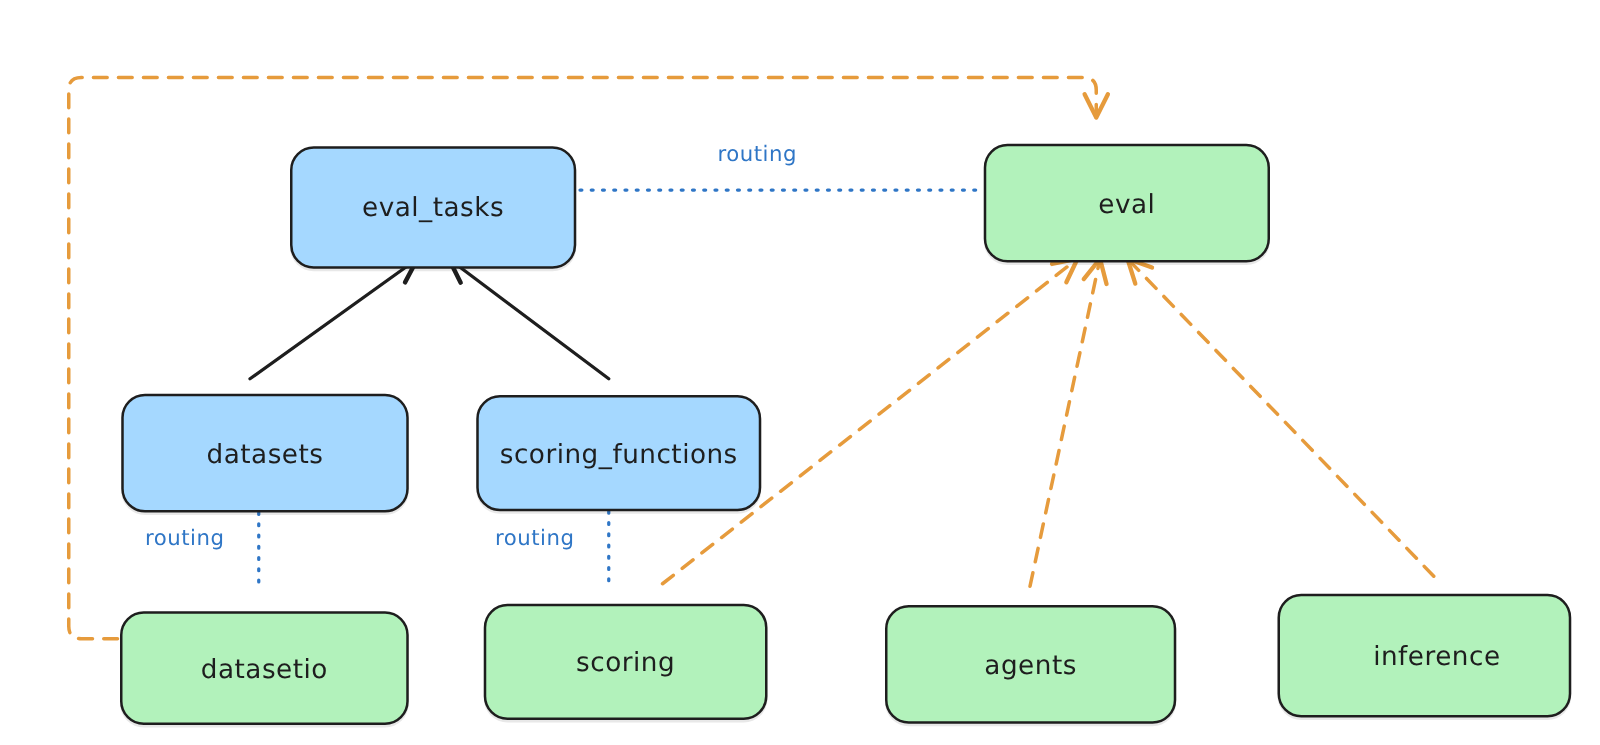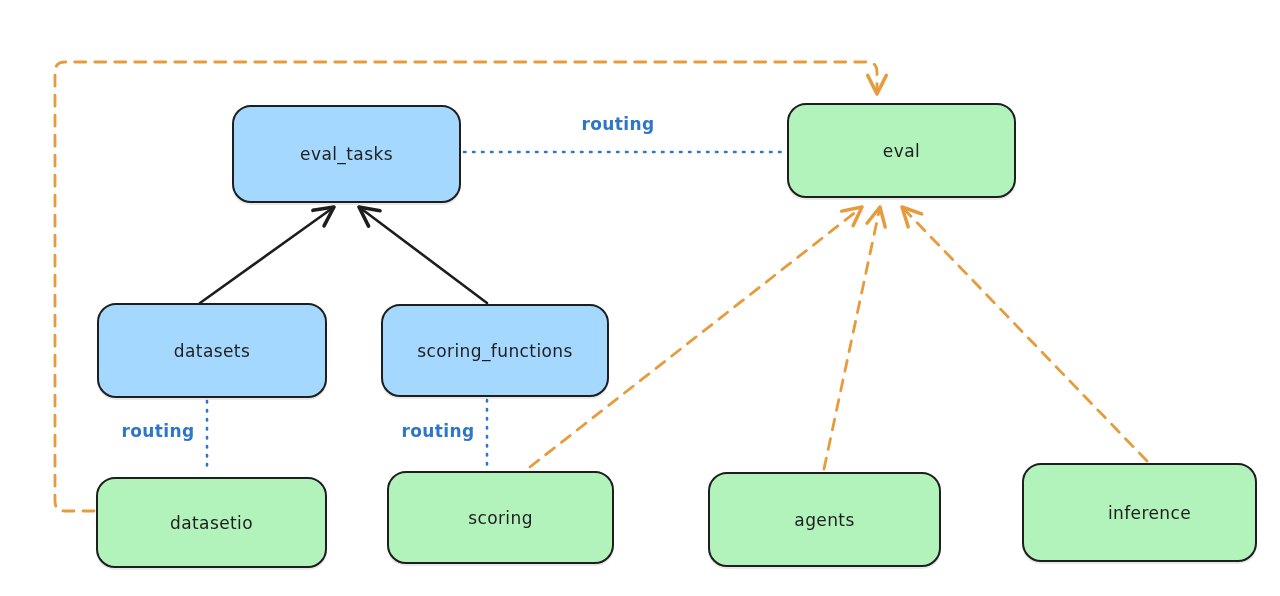--- a/index.html
+++ b/index.html
@@ -21,36 +21,36 @@
   svg .black-line{stroke:var(--arrow-black);stroke-width:2.6;fill:none;stroke-linecap:round;}
   svg .blue-dot{stroke:var(--routing-blue);stroke-width:2.6;fill:none;
     stroke-dasharray:1.5 7.5;stroke-linecap:round;}
   svg .orange-dash{stroke:var(--arrow-orange);stroke-width:2.8;fill:none;
     stroke-dasharray:11 9;stroke-linecap:round;}
   svg .mk-black{stroke:var(--arrow-black);stroke-width:2.6;fill:none;stroke-linecap:round;stroke-linejoin:round;}
   svg .mk-orange{stroke:var(--arrow-orange);stroke-width:2.6;fill:none;stroke-linecap:round;stroke-linejoin:round;}
 
   .node{position:absolute;display:flex;align-items:center;justify-content:center;
     border:2.5px solid var(--node-stroke);border-radius:19px;
-    font-size:17px;letter-spacing:.4px;color:var(--label-text);
-    box-shadow:0 2px 0 rgba(30,30,30,.10);}
+    font-size:21px;letter-spacing:.4px;color:var(--label-text);
+    box-shadow:0 2px 0 rgba(30,30,30,.10);margin-top:12px;}
   .fill-blue{background:var(--api-fill);}
   .fill-green{background:var(--provider-fill);}
 
   #node-eval_tasks{left:232px;top:105px;width:229px;height:98px;}
   #node-eval{left:787px;top:103px;width:229px;height:95px;border-radius:19px;}
   #node-datasets{left:97px;top:303px;width:230px;height:95px;}
   #node-scoring_functions{left:381px;top:304px;width:228px;height:93px;}
   #node-datasetio{left:96px;top:477px;width:231px;height:91px;}
   #node-scoring{left:387px;top:471px;width:227px;height:93px;}
   #node-agents{left:708px;top:472px;width:233px;height:95px;}
   #node-inference{left:1022px;top:463px;width:235px;height:99px;padding-left:20px;}
 
-  .routing-label{position:absolute;font-size:17px;font-weight:700;letter-spacing:.4px;
-    color:var(--routing-blue);text-align:center;}
+  .routing-label{position:absolute;font-size:17px;font-weight:400;letter-spacing:.4px;
+    color:var(--routing-blue);}
   #routing-top{left:574px;top:114px;width:88px;}
   #routing-left{left:116px;top:421px;width:84px;}
   #routing-mid{left:396px;top:421px;width:84px;}
 </style>
 </head>
 <body>
 
 <div class="canvas">
 
   <svg class="edge-layer" viewBox="0 0 1280 596" xmlns="http://www.w3.org/2000/svg">

